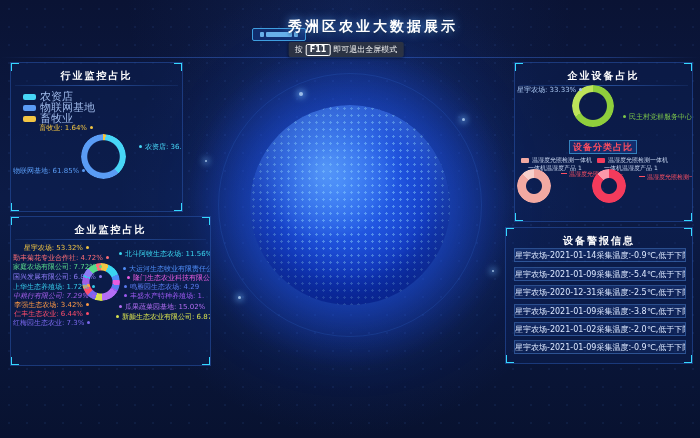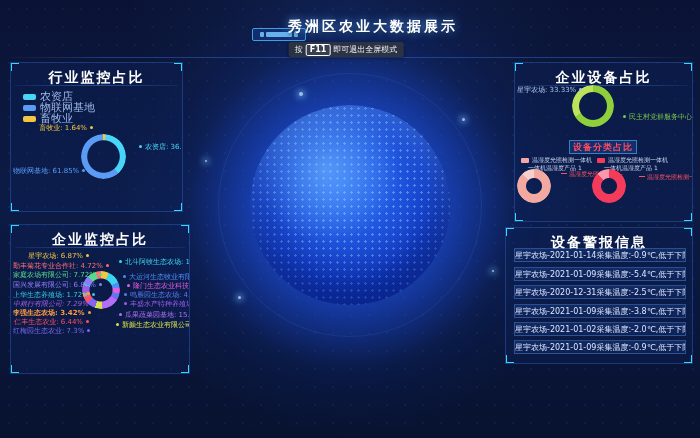--- a/index.html
+++ b/index.html
@@ -36,21 +36,21 @@
     background:rgba(45,52,66,.95);border-radius:2px;padding:0 6px;font-size:8px;color:#f2f2f2;white-space:nowrap;box-shadow:0 1px 3px rgba(0,0,0,.5);z-index:5;}
   .fs-key{border:1px solid #ffffff;border-radius:2px;padding:0 3px;font-size:8px;font-weight:bold;line-height:10px;color:#fff;background:rgba(255,255,255,.06);}
 
   
   .panel{position:absolute;background:rgba(13,34,90,.38);border:1px solid rgba(46,96,188,.45);overflow:hidden;}
   .panel .cor{position:absolute;width:9px;height:9px;border:0 solid #35d8ff;}
   .cor.tl{left:-1px;top:-1px;border-left-width:2px;border-top-width:2px;}
   .cor.tr{right:-1px;top:-1px;border-right-width:2px;border-top-width:2px;}
   .cor.bl{left:-1px;bottom:-1px;border-left-width:2px;border-bottom-width:2px;}
   .cor.br{right:-1px;bottom:-1px;border-right-width:2px;border-bottom-width:2px;}
-  .ptitle{position:absolute;left:0;right:0;top:6px;text-align:center;font-size:14px;font-weight:bold;color:#ffffff;letter-spacing:2px;}
+  .ptitle{position:absolute;left:0;right:0;top:6px;text-align:center;font-size:10px;font-weight:bold;color:#ffffff;letter-spacing:2px;}
   .ptline{position:absolute;left:4px;right:4px;top:22px;height:1px;background:linear-gradient(90deg,rgba(70,140,255,.1),rgba(70,140,255,.45),rgba(70,140,255,.1));}
 
   .donut{position:absolute;border-radius:50%;
     -webkit-mask:radial-gradient(closest-side,transparent var(--h,62%),#000 calc(var(--h,62%) + 1px));
             mask:radial-gradient(closest-side,transparent var(--h,62%),#000 calc(var(--h,62%) + 1px));}
 
   .legend-row{position:absolute;display:flex;align-items:center;gap:4px;}
   .legend-row .sw{width:13px;height:6px;border-radius:2px;flex:0 0 auto;}
   .legend-row .lb{font-size:11px;color:#9db8e8;white-space:nowrap;}
 
@@ -121,37 +121,37 @@
       <span class="lb">畜牧业</span>
     </div>
 
     <div class="donut" style="left: 70px; top: 71px; width: 45px; height: 45px; --h: 70%; background: conic-gradient(rgb(242, 197, 68) 0deg, rgb(242, 197, 68) 5.90046deg, rgb(71, 214, 247) 5.90046deg, rgb(71, 214, 247) 137.474deg, rgb(90, 156, 245) 137.474deg, rgb(90, 156, 245) 360deg);"></div>
 
     <div class="co co-r" style="left: 8px; top: 61px; width: 74px; color: rgb(242, 197, 68);">畜牧业: 1.64%</div>
     <div class="co co-l" style="left: 128px; top: 80px; color: rgb(71, 214, 247);">农资店: 36.57%</div>
     <div class="co co-r" style="left: 2px; top: 104px; width: 70px; color: rgb(90, 156, 245);">物联网基地: 61.85%</div>
   </div>
 
-  <div class="panel" style="left:10px;top:224px;width:180px;height:150px;">
+  <div class="panel" style="left:10px;top:216px;width:201px;height:150px;">
     <i class="cor tl"></i>
       <i class="cor tr"></i>
       <i class="cor bl"></i>
       <i class="cor br"></i>
     <div class="ptitle">企业监控占比</div>
     <div class="ptline"></div>
 
     <div class="donut" style="left: 71px; top: 46px; width: 38px; height: 38px; --h: 58%; background: conic-gradient(rgb(242, 197, 68) 0deg, rgb(242, 197, 68) 24.2494deg, rgb(58, 214, 240) 24.2494deg, rgb(58, 214, 240) 65.0534deg, rgb(79, 141, 247) 65.0534deg, rgb(79, 141, 247) 83.0552deg, rgb(232, 92, 224) 83.0552deg, rgb(232, 92, 224) 100.704deg, rgb(90, 123, 240) 100.704deg, rgb(90, 123, 240) 115.847deg, rgb(155, 89, 240) 115.847deg, rgb(155, 89, 240) 122.2deg, rgb(180, 110, 245) 122.2deg, rgb(180, 110, 245) 175.217deg, rgb(216, 226, 78) 175.217deg, rgb(216, 226, 78) 199.467deg, rgb(123, 104, 238) 199.467deg, rgb(123, 104, 238) 225.234deg, rgb(255, 77, 106) 225.234deg, rgb(255, 77, 106) 247.965deg, rgb(255, 154, 69) 247.965deg, rgb(255, 154, 69) 260.037deg, rgb(160, 92, 230) 260.037deg, rgb(160, 92, 230) 285.769deg, rgb(53, 200, 232) 285.769deg, rgb(53, 200, 232) 291.84deg, rgb(141, 124, 245) 291.84deg, rgb(141, 124, 245) 316.09deg, rgb(88, 217, 139) 316.09deg, rgb(88, 217, 139) 343.34deg, rgb(255, 110, 118) 343.34deg, rgb(255, 110, 118) 360deg);"></div>
 
-    <div class="co co-r co-sm" style="left: 2px; top: 27px; width: 76px; color: rgb(242, 197, 68);">星宇农场: 6.87%</div>
+    <div class="co co-r co-sm" style="left: 2px; top: 27px; width: 76px; color: rgb(242, 197, 68);">星宇农场: 53.32%</div>
     <div class="co co-r co-sm" style="left: 2px; top: 37px; width: 76px; color: rgb(255, 110, 118);">勤丰菊花专业合作社: 4.72%</div>
     <div class="co co-r co-sm" style="left: 2px; top: 46px; width: 76px; color: rgb(88, 217, 139);">家庭农场有限公司: 7.72%</div>
     <div class="co co-r co-sm" style="left: 2px; top: 56px; width: 76px; color: rgb(141, 124, 245);">国兴发展有限公司: 6.87%</div>
     <div class="co co-r co-sm" style="left: 2px; top: 66px; width: 76px; color: rgb(53, 200, 232);">上华生态养殖场: 1.72%</div>
     <div class="co co-r co-sm" style="left: 2px; top: 75px; width: 76px; color: rgb(160, 92, 230); font-style: italic;">中粮行有限公司: 7.29%</div>
-    <div class="co co-r co-sm" style="left: 2px; top: 84px; width: 76px; color: rgb(255, 154, 69); font-weight: bold;">李强生态农场: 3.42%</div>
+    <div class="co co-r co-sm" style="left: 2px; top: 84px; width: 76px; color: rgb(255, 154, 69);">李强生态农场: 3.42%</div>
     <div class="co co-r co-sm" style="left: 2px; top: 93px; width: 76px; color: rgb(255, 77, 106);">仁丰生态农业: 6.44%</div>
     <div class="co co-r co-sm" style="left: 2px; top: 102px; width: 76px; color: rgb(123, 104, 238);">红梅园生态农业: 7.3%</div>
 
     <div class="co co-l co-sm" style="left: 108px; top: 33px; color: rgb(58, 214, 240);">北斗阿牧生态农场: 11.56%</div>
     <div class="co co-l co-sm" style="left: 112px; top: 48px; color: rgb(79, 141, 247);">大运河生态牧业有限责任公</div>
     <div class="co co-l co-sm" style="left: 116px; top: 57px; color: rgb(232, 92, 224);">隆门生态农业科技有限公</div>
     <div class="co co-l co-sm" style="left: 113px; top: 66px; color: rgb(90, 123, 240);">鸣雁园生态农场: 4.29</div>
     <div class="co co-l co-sm" style="left: 113px; top: 75px; color: rgb(155, 89, 240);">丰盛水产特种养殖场: 1.</div>
     <div class="co co-l co-sm" style="left: 108px; top: 86px; color: rgb(180, 110, 245);">瓜果蔬菜园基地: 15.02%</div>
     <div class="co co-l co-sm" style="left: 105px; top: 96px; color: rgb(216, 226, 78);">新颜生态农业有限公司: 6.87</div>

